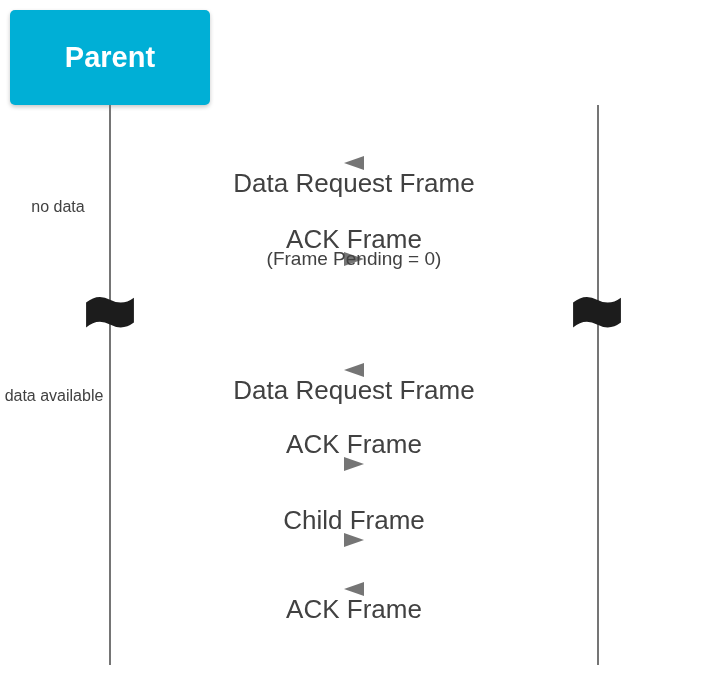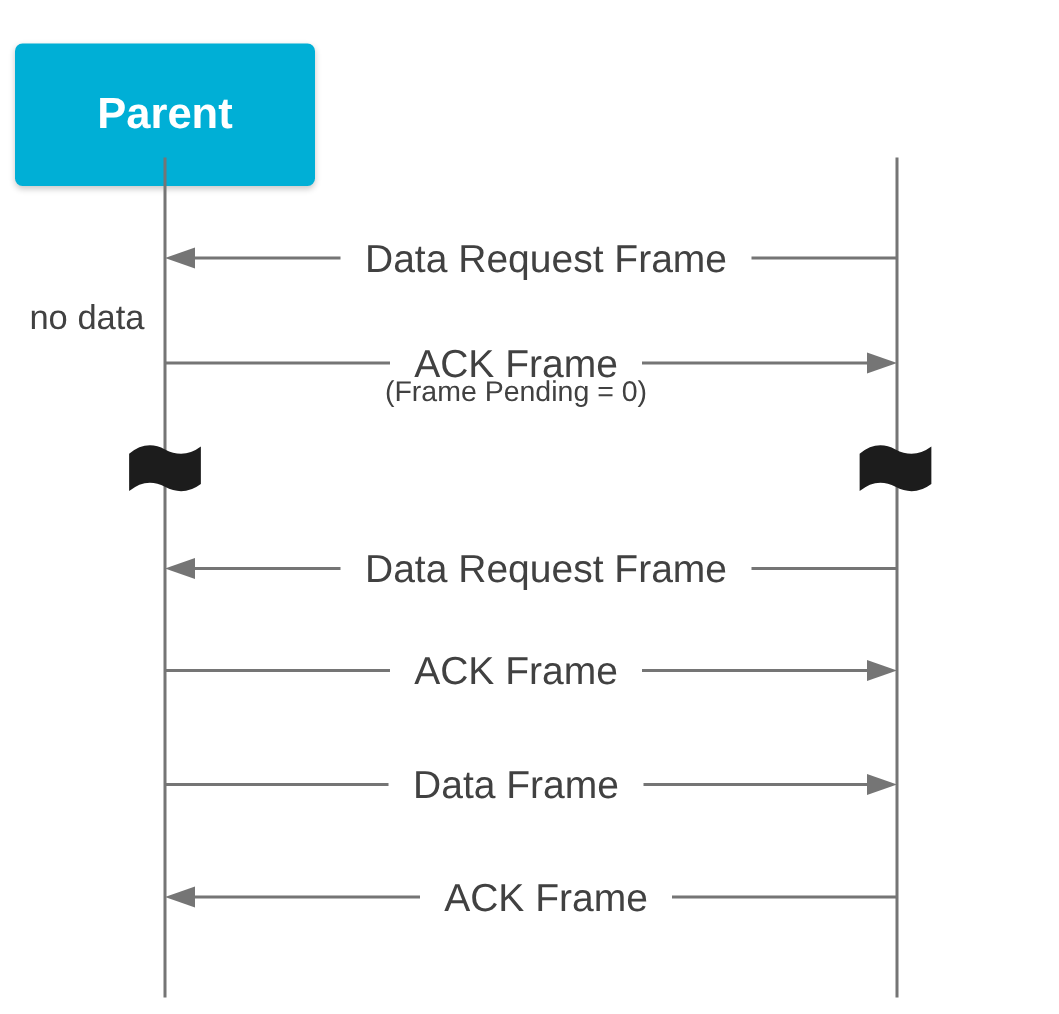--- a/index.html
+++ b/index.html
@@ -7,48 +7,48 @@
   }
   html,body{margin:0;padding:0;background:#ffffff;}
   body{font-family:"Liberation Sans", sans-serif;}
   .canvas{position:relative;width:706px;height:676px;background:#ffffff;overflow:hidden;}
 
   .actor{
     position:absolute;top:10px;width:200px;height:95px;
     background:var(--accent);border-radius:5px;
     box-shadow:0 2px 4px rgba(0,0,0,0.22);
     display:flex;align-items:center;justify-content:center;
-    color:var(--actor-text);font-size:29px;font-weight:bold;margin-top:19px;
+    color:var(--actor-text);font-size:29px;font-weight:bold;
   }
   .actor.parent{left:10px;}
   .actor.child{left:498px;}
 
   .lifeline{position:absolute;top:105px;width:2px;height:560px;background:var(--line);}
   .lifeline.parent{left:109px;}
   .lifeline.child{left:597px;}
 
   .msg{
     position:absolute;left:110px;width:488px;height:32px;
-    display:flex;align-items:center;
+    display:flex;align-items:center;flex-direction:column;
   }
   .seg{flex:1 1 auto;height:2px;background:var(--line);}
   .lbl{
     position:relative;flex:0 0 auto;padding:0 16px;white-space:nowrap;
     color:var(--text);font-size:26px;line-height:1;
   }
   .sub{
     position:absolute;top:23px;left:50%;transform:translateX(-50%);
     font-size:19px;color:var(--text);white-space:nowrap;
   }
   .ah{flex:0 0 auto;width:0;height:0;}
   .ah.left{border-top:7px solid transparent;border-bottom:7px solid transparent;border-right:20px solid var(--line);}
   .ah.right{border-top:7px solid transparent;border-bottom:7px solid transparent;border-left:20px solid var(--line);}
 
   .side-label{
-    position:absolute;color:var(--text);font-size:23px;line-height:1.22;
+    position:absolute;color:var(--text);font-size:16px;line-height:1.22;
     text-align:center;
   }
   .side-label.no-data{left:8px;width:100px;top:197px;}
   .side-label.data-available{left:0px;width:108px;top:386px;}
 
   .flag{position:absolute;width:52px;height:44px;}
   .flag svg{display:block;width:100%;height:100%;}
   .flag path{fill:var(--flag);}
   .flag.parent{left:84px;top:292px;}
   .flag.child{left:571px;top:292px;}
@@ -95,33 +95,34 @@
     </svg>
   </div>
 
   <div class="msg" style="top:363px">
     <span class="ah left"></span>
     <span class="seg"></span>
     <span class="lbl">Data Request Frame</span>
     <span class="seg"></span>
   </div>
 
+  <div class="side-label data-available">data available</div>
 
   <div class="msg" style="top:431px">
     <span class="seg"></span>
     <span class="lbl">
       <span>ACK Frame</span>
     </span>
     <span class="seg"></span>
     <span class="ah right"></span>
   </div>
 
   <div class="msg" style="top:507px">
     <span class="seg"></span>
-    <span class="lbl">Data Frame</span>
+    <span class="lbl">Child Frame</span>
     <span class="seg"></span>
     <span class="ah right"></span>
   </div>
 
   <div class="msg" style="top:582px">
     <span class="ah left"></span>
     <span class="seg"></span>
     <span class="lbl">ACK Frame</span>
     <span class="seg"></span>
   </div>

